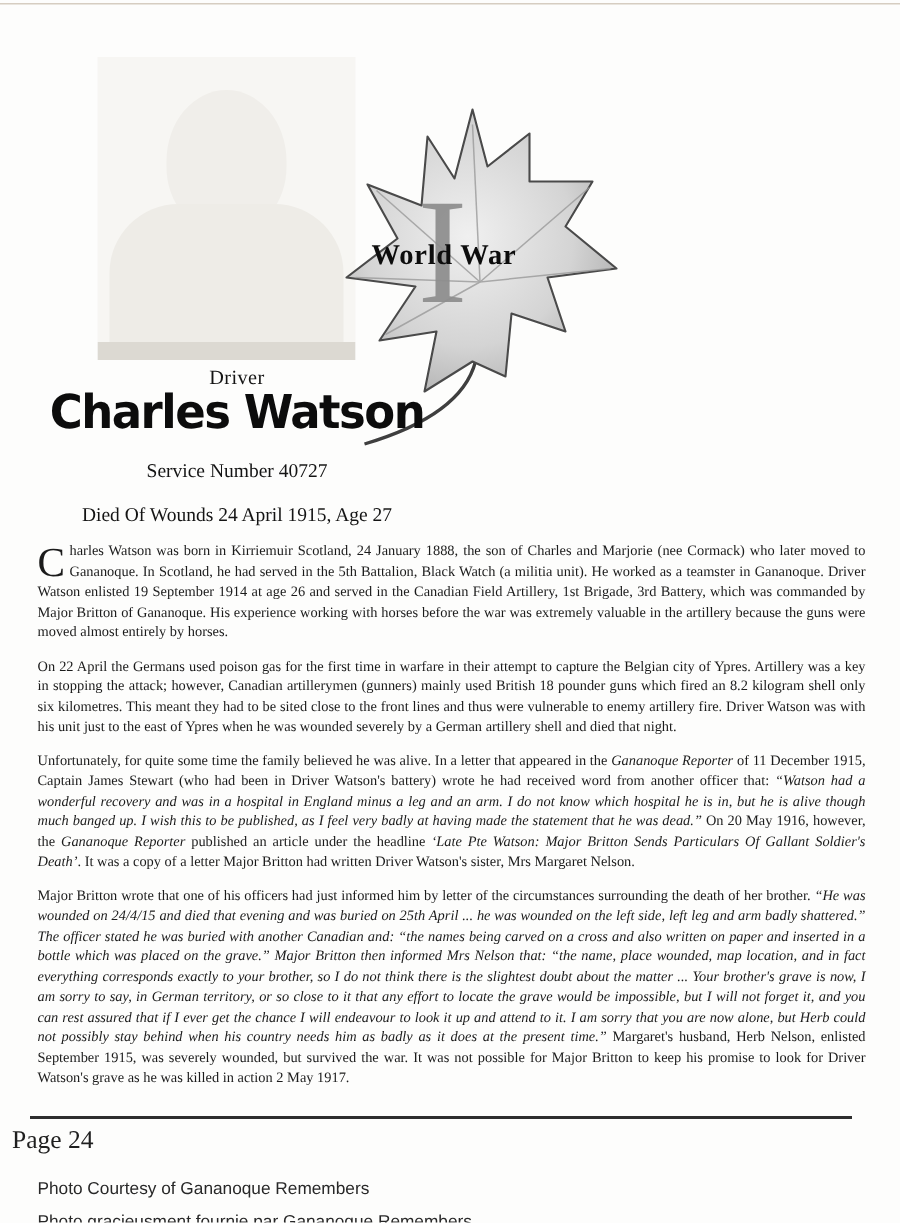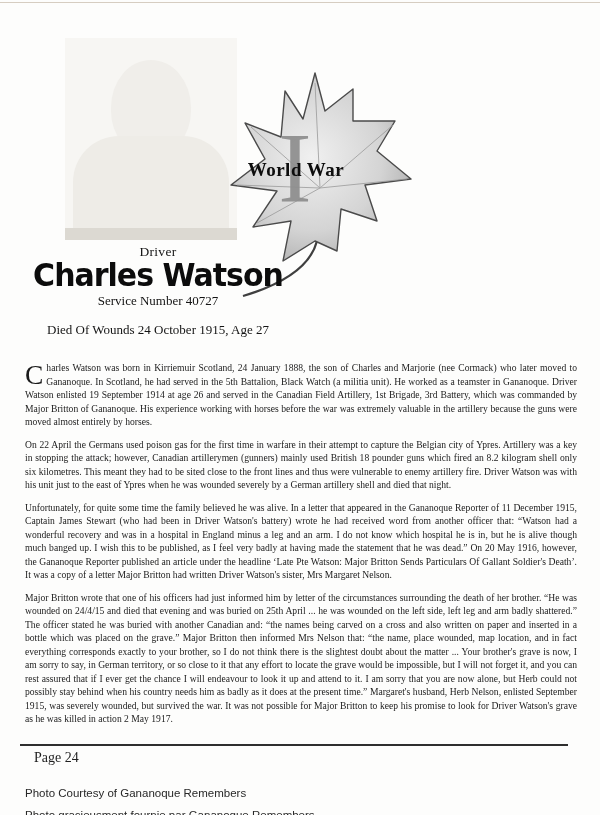--- a/index.html
+++ b/index.html
@@ -12,31 +12,31 @@
   .photo{position:absolute;left:65px;top:38px;width:172px;height:202px;background:#f7f6f3;overflow:hidden;}
   .photo .head{position:absolute;left:46px;top:22px;width:80px;height:95px;border-radius:50% 50% 46% 46%;background:#f0eeea;}
   .photo .shoulders{position:absolute;left:8px;top:98px;width:156px;height:110px;border-radius:46px 46px 0 0;background:#eeecE7;background:#eeece7;}
   .photo .band{position:absolute;left:0;bottom:0;width:172px;height:12px;background:#dcd9d2;}
   
   .emblem{position:absolute;left:225px;top:63px;width:210px;height:240px;}
   
   .titleblock{position:absolute;left:28px;top:244px;width:260px;text-align:center;color:#141414;}
   .rank{font-size:13.5px;letter-spacing:.3px;}
   .name{font-family:"DejaVu Sans", sans-serif;font-weight:bold;font-size:30px;line-height:30px;letter-spacing:-1px;transform:scaleY(1.04);margin-top:1px;color:#0c0c0c;white-space:nowrap;}
-  .svc{font-size:13px;margin-top:2px;}
+  .svc{font-size:13px;margin-top:15px;}
   .died{font-size:13px;margin-top:13px;}
   .loc{font-size:13px;margin-top:1px;}
   
   .bodytext{position:absolute;left:25px;top:361px;width:552px;color:#1b1b1b;}
   .para{font-size:9.6px;line-height:13.5px;text-align:justify;margin:0 0 9px 0;}
-  .para .it{}
+  .para .it{font-style:italic;}
   .dropcap{float:left;font-size:27.5px;line-height:25px;padding:1px 3px 0 0;font-family:"Liberation Serif",serif;}
   
   .rule{position:absolute;left:20px;top:744px;width:548px;height:2px;background:#2e2e2e;}
-  .pagenum{position:absolute;left:34px;top:750px;font-size:14px;color:#1f1f1f;}
+  .pagenum{position:absolute;left:8px;top:750px;font-size:17px;color:#1f1f1f;}
   .credit{position:absolute;left:25px;font-family:"Liberation Sans",sans-serif;font-size:11.5px;color:#282828;margin-top:20px;}
   .credit.en{top:767px;}
   .credit.fr{top:789px;}
 </style>
 </head>
 <body>
 
 <div class="scan-line"></div>
 
 <div class="photo">
@@ -64,21 +64,21 @@
     <line x1="95" y1="125" x2="26" y2="64"></line>
   </g>
   <text x="70" y="138" text-anchor="middle" font-family="Liberation Serif, serif" font-size="100" fill="#8d8d8d" opacity="0.92">I</text>
   <text x="71" y="113" text-anchor="middle" font-family="Liberation Serif, serif" font-weight="bold" font-size="19" fill="#0d0d0d" letter-spacing="0.5">World War</text>
 </svg>
 
 <div class="titleblock">
   <div class="rank">Driver</div>
   <div class="name">Charles Watson</div>
   <div class="svc">Service Number 40727</div>
-  <div class="died">Died Of Wounds 24 October 1915, Age 27</div>
+  <div class="died">Died Of Wounds 24 April 1915, Age 27</div>
 </div>
 
 <div class="bodytext">
     <p class="para"><span class="dropcap">C</span><span class="rm">harles Watson was born in Kirriemuir Scotland, 24 January 1888, the son of Charles and Marjorie (nee Cormack) who later moved to Gananoque. In Scotland, he had served in the 5th Battalion, Black Watch (a militia unit). He worked as a teamster in Gananoque. Driver Watson enlisted 19 September 1914 at age 26 and served in the Canadian Field Artillery, 1st Brigade, 3rd Battery, which was commanded by Major Britton of Gananoque. His experience working with horses before the war was extremely valuable in the artillery because the guns were moved almost entirely by horses.</span></p>
     <p class="para"><span class="rm">On 22 April the Germans used poison gas for the first time in warfare in their attempt to capture the Belgian city of Ypres. Artillery was a key in stopping the attack; however, Canadian artillerymen (gunners) mainly used British 18 pounder guns which fired an 8.2 kilogram shell only six kilometres. This meant they had to be sited close to the front lines and thus were vulnerable to enemy artillery fire. Driver Watson was with his unit just to the east of Ypres when he was wounded severely by a German artillery shell and died that night.</span></p>
     <p class="para"><span class="rm">Unfortunately, for quite some time the family believed he was alive. In a letter that appeared in the </span><span class="it">Gananoque Reporter</span><span class="rm"> of 11 December 1915, Captain James Stewart (who had been in Driver Watson's battery) wrote he had received word from another officer that: </span><span class="it">“Watson had a wonderful recovery and was in a hospital in England minus a leg and an arm. I do not know which hospital he is in, but he is alive though much banged up. I wish this to be published, as I feel very badly at having made the statement that he was dead.”</span><span class="rm"> On 20 May 1916, however, the </span><span class="it">Gananoque Reporter</span><span class="rm"> published an article under the headline </span><span class="it">‘Late Pte Watson: Major Britton Sends Particulars Of Gallant Soldier's Death’</span><span class="rm">. It was a copy of a letter Major Britton had written Driver Watson's sister, Mrs Margaret Nelson.</span></p>
     <p class="para"><span class="rm">Major Britton wrote that one of his officers had just informed him by letter of the circumstances surrounding the death of her brother. </span><span class="it">“He was wounded on 24/4/15 and died that evening and was buried on 25th April ... he was wounded on the left side, left leg and arm badly shattered.” The officer stated he was buried with another Canadian and: “the names being carved on a cross and also written on paper and inserted in a bottle which was placed on the grave.” Major Britton then informed Mrs Nelson that: “the name, place wounded, map location, and in fact everything corresponds exactly to your brother, so I do not think there is the slightest doubt about the matter ... Your brother's grave is now, I am sorry to say, in German territory, or so close to it that any effort to locate the grave would be impossible, but I will not forget it, and you can rest assured that if I ever get the chance I will endeavour to look it up and attend to it. I am sorry that you are now alone, but Herb could not possibly stay behind when his country needs him as badly as it does at the present time.”</span><span class="rm"> Margaret's husband, Herb Nelson, enlisted September 1915, was severely wounded, but survived the war. It was not possible for Major Britton to keep his promise to look for Driver Watson's grave as he was killed in action 2 May 1917.</span></p>
   </div>
 
 <div class="rule"></div>

